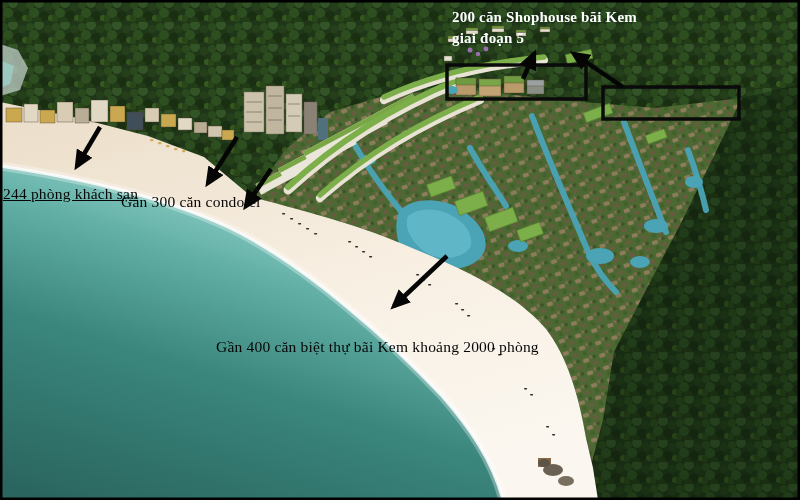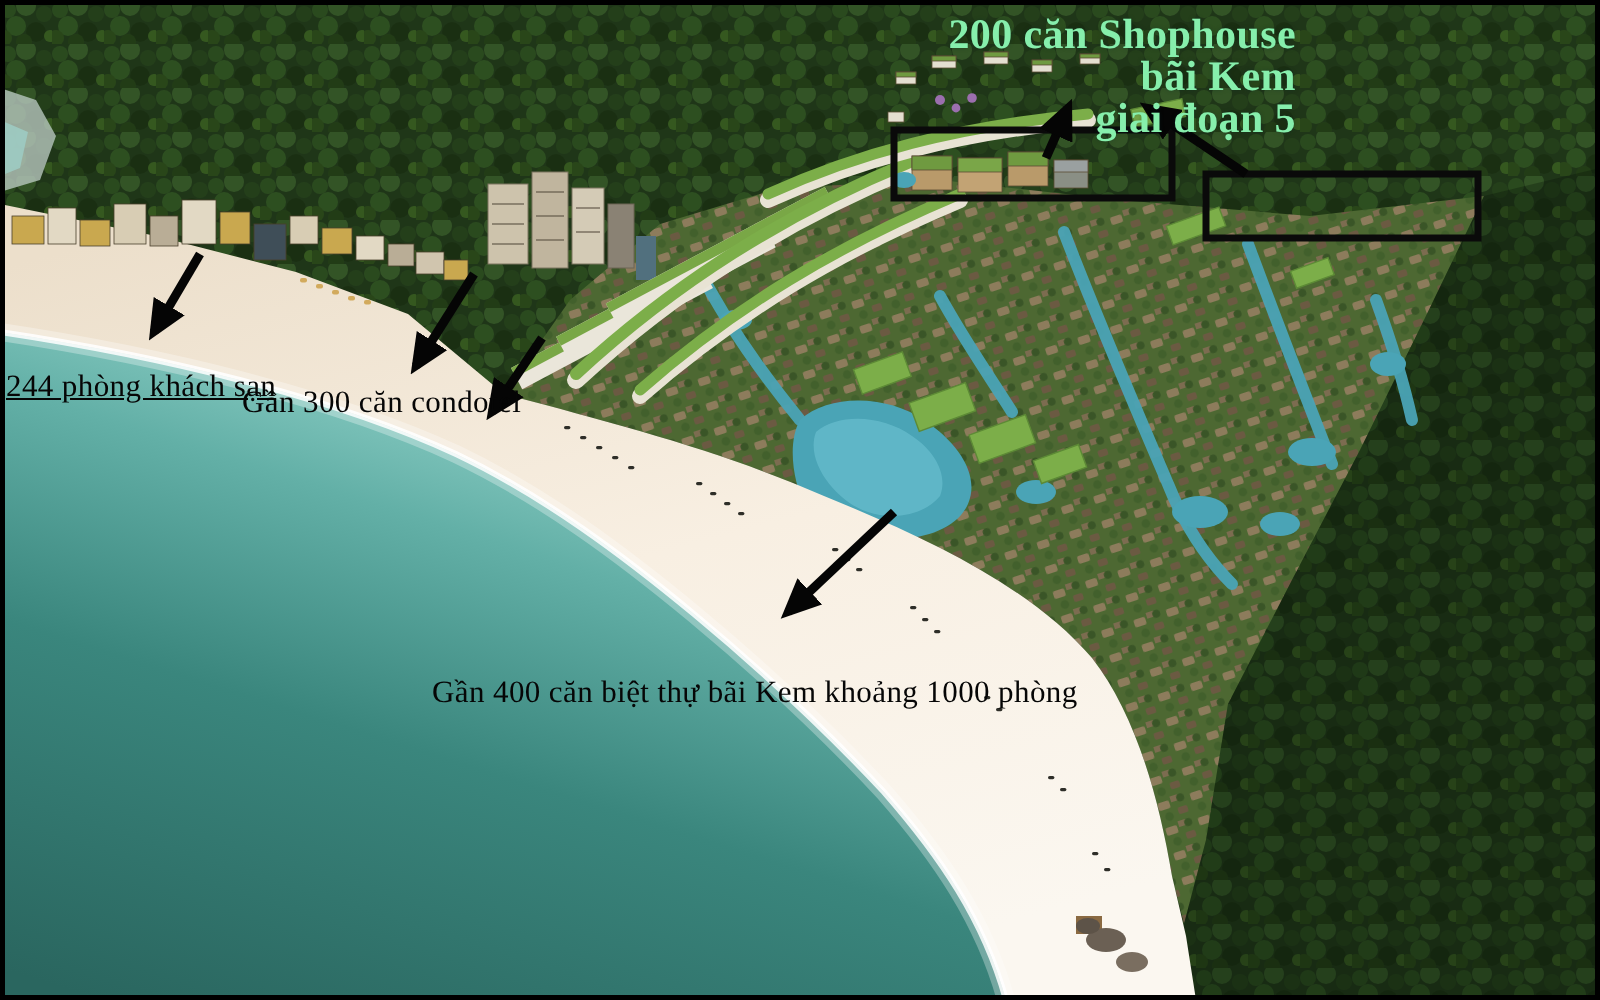--- a/index.html
+++ b/index.html
@@ -6,21 +6,21 @@
   .stage {
     position:relative; width:800px; height:500px; overflow:hidden;
     font-family:"Liberation Serif", serif; background:#223c1a;
   }
   .stage svg { position:absolute; left:0; top:0; }
   .lbl {
     position:absolute; font-size:15.5px; color:#060606; white-space:nowrap;
     letter-spacing:.2px; line-height:17px;
   }
   .lbl.teal {
-    color:#86efac; font-size:21px; width:196px; text-align:right;
+    color:#ffffff; font-size:15px; width:196px; text-align:left;
     white-space:normal; line-height:21px; font-weight:bold;
     text-shadow:0 0 2px rgba(0,40,40,.35);
   }
 </style>
 </head>
 <body>
 
 <div class="stage">
 
 <svg width="800" height="500" viewBox="0 0 800 500">
@@ -231,15 +231,15 @@
 
   <rect x="1.25" y="1.25" width="797.5" height="497.5" fill="none" stroke="#000000" stroke-width="2.5"></rect>
 </svg>
 
 <div class="lbl teal" style="left:452px; top:7px;">
   <div>200 căn Shophouse bãi Kem</div>
   <div>giai đoạn 5</div>
 </div>
 <div class="lbl" style="left:3px; top:185px;text-decoration:underline;">244 phòng khách sạn</div>
 <div class="lbl" style="left:121px; top:193px;">Gần 300 căn condotel</div>
-<div class="lbl" style="left:216px; top:338px;">Gần 400 căn biệt thự bãi Kem khoảng 1000 phòng</div>
+<div class="lbl" style="left:216px; top:338px;">Gần 400 căn biệt thự bãi Kem khoảng 2000 phòng</div>
 
 </div>
 
 </body></html>

